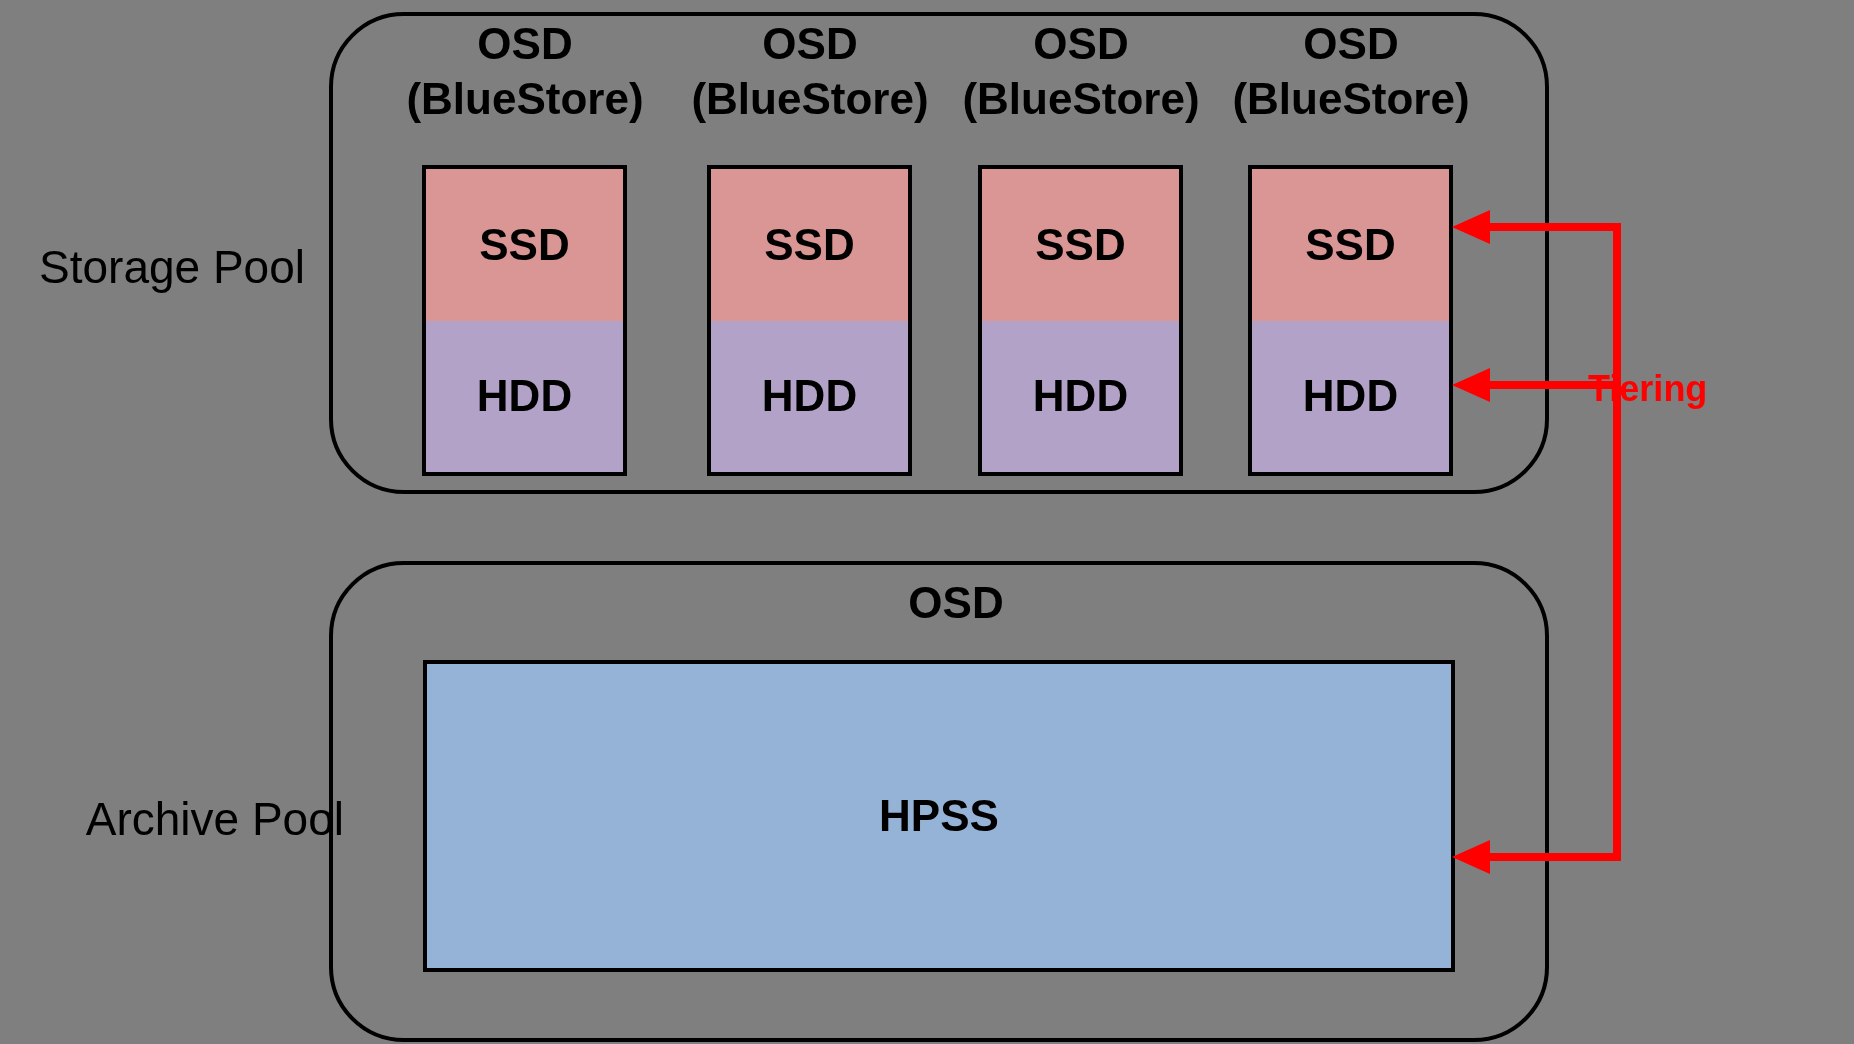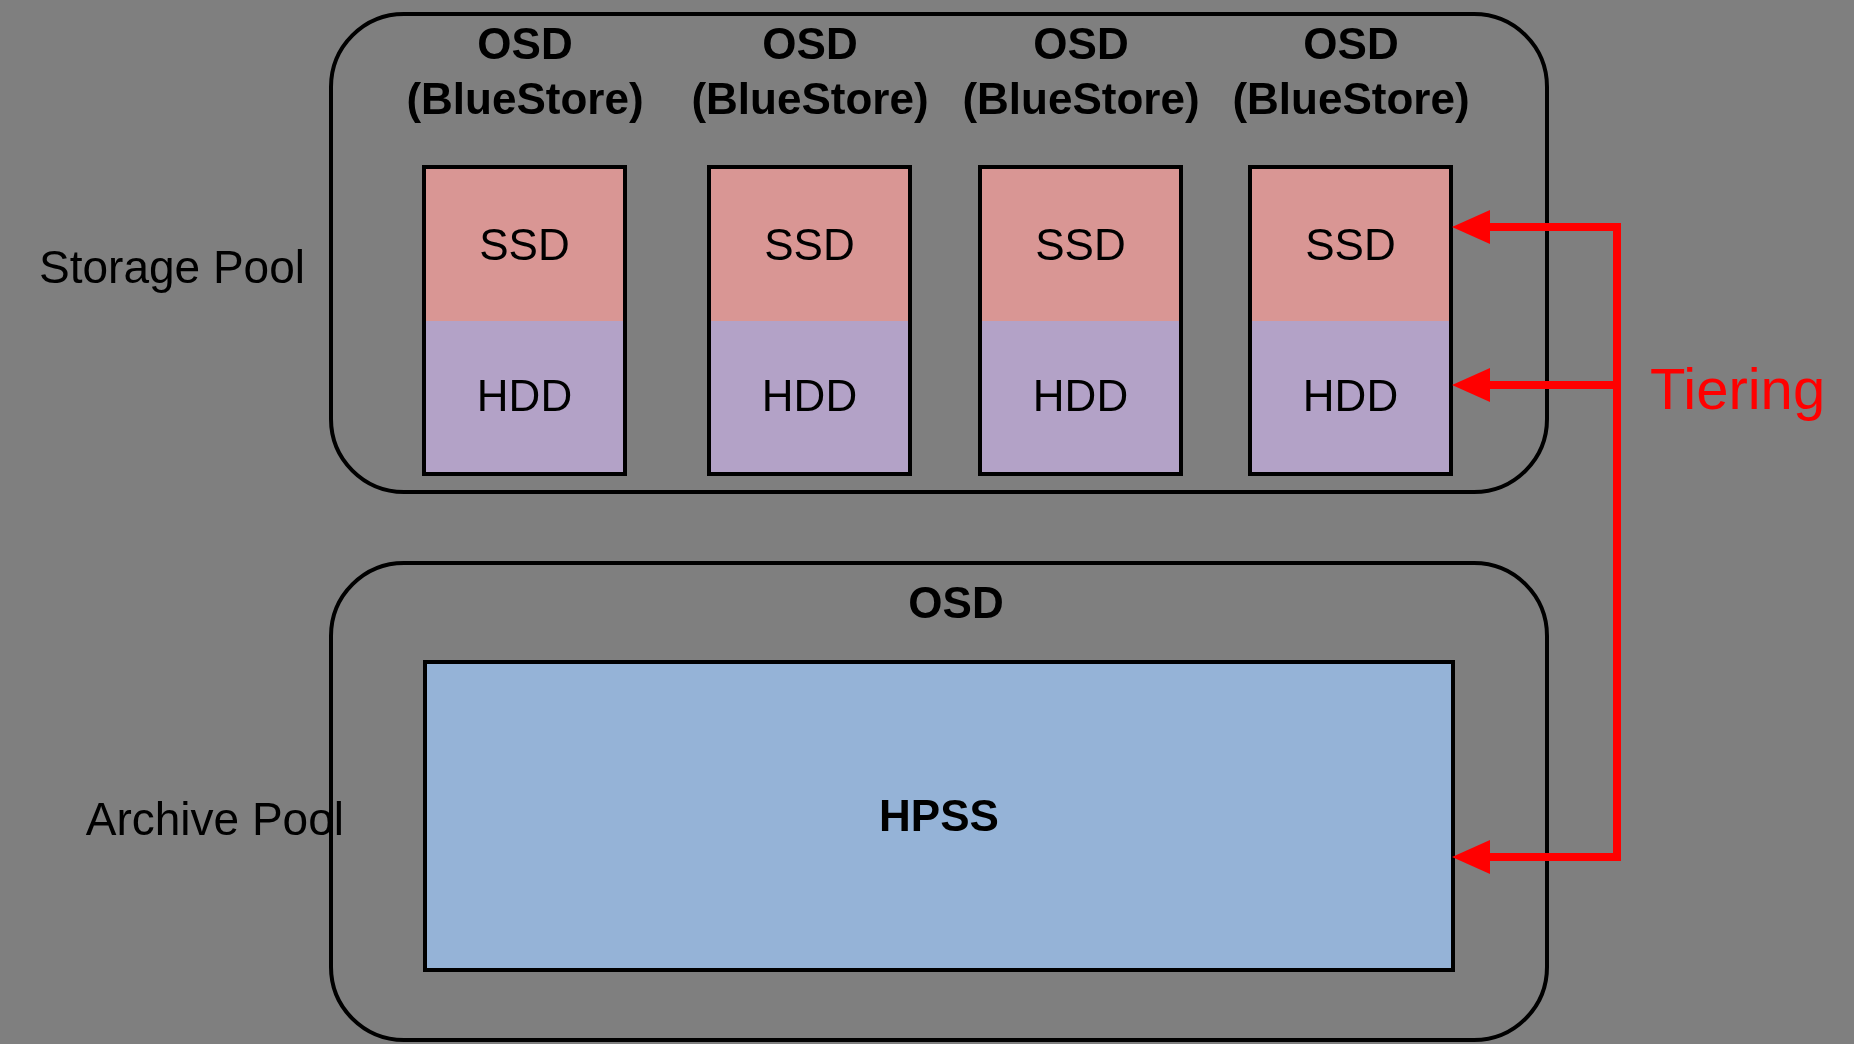--- a/index.html
+++ b/index.html
@@ -60,21 +60,21 @@
     box-sizing: border-box;
     display: flex;
     flex-direction: column;
   }
   .tier {
     flex: 1 1 50%;
     display: flex;
     align-items: center;
     justify-content: center;
     font-size: 44px;
-    font-weight: normal;
+    font-weight: bold;
     color: #000;
   }
   .tier.ssd { background: var(--ssd, #d99694); }
   .tier.hdd { background: var(--hdd, #b3a2c7); }
 
   .archive-osd-title {
     position: absolute;
     left: 756px;
     top: 575px;
     width: 400px;
@@ -104,24 +104,24 @@
 
   .arrows-svg {
     position: absolute;
     left: 0; top: 0;
     width: 1854px;
     height: 1044px;
     pointer-events: none;
   }
   .tiering-label {
     position: absolute;
-    left: 1650px;
+    left: 1588px;
     top: 361px;
-    font-size: 58px;
-    font-weight: normal;
+    font-size: 36px;
+    font-weight: bold;
     line-height: 55px;
     color: var(--arrow, #ff0000);
     white-space: nowrap;
   }
 </style>
 </head>
 <body>
 
 <div class="canvas">
 

